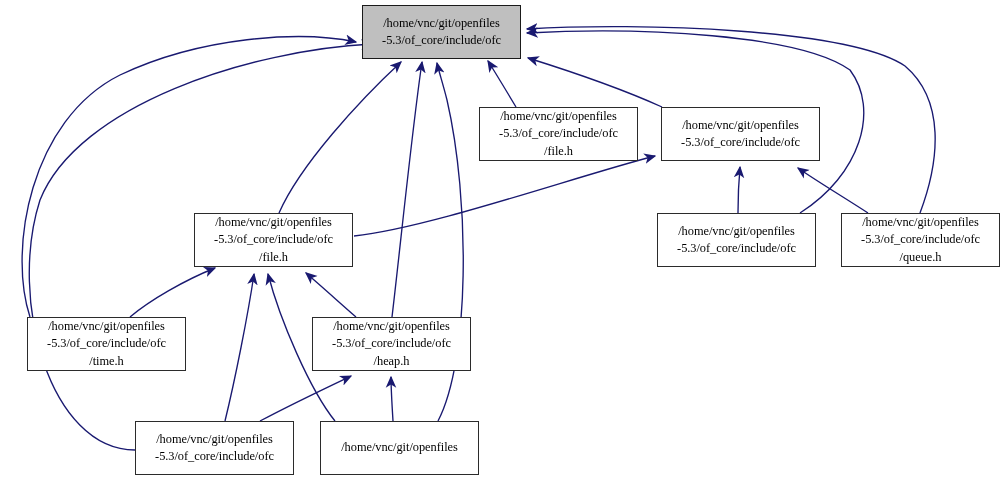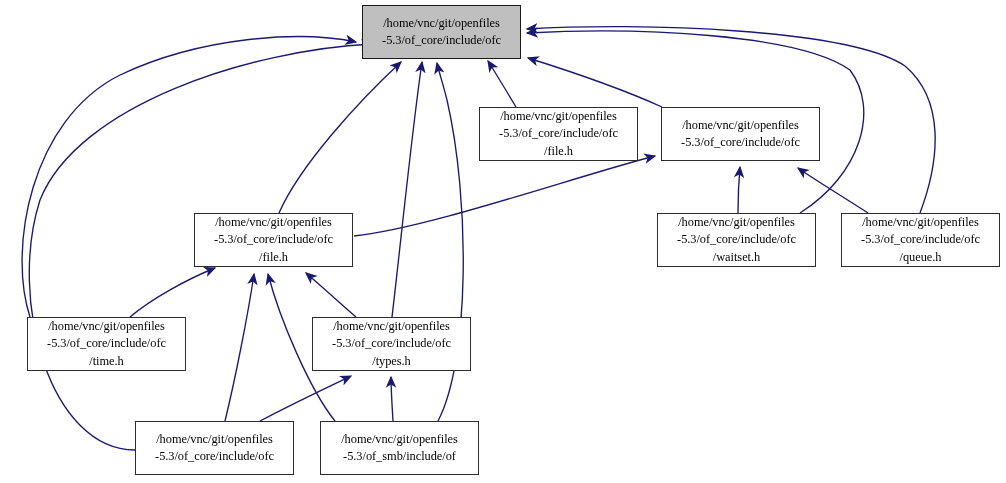--- a/index.html
+++ b/index.html
@@ -119,44 +119,42 @@
 
   <div class="node" style="left:194px; top:213px; width:159px; height:54px;">
     <span class="line">/home/vnc/git/openfiles</span>
     <span class="line">-5.3/of_core/include/ofc</span>
     <span class="line">/file.h</span>
   </div>
 
   <div class="node" style="left:657px; top:213px; width:159px; height:54px;">
     <span class="line">/home/vnc/git/openfiles</span>
     <span class="line">-5.3/of_core/include/ofc</span>
-    <span class="line">/waitset.h</span>
   </div>
 
   <div class="node" style="left:841px; top:213px; width:159px; height:54px;">
     <span class="line">/home/vnc/git/openfiles</span>
     <span class="line">-5.3/of_core/include/ofc</span>
     <span class="line">/queue.h</span>
   </div>
 
   <div class="node" style="left:27px; top:317px; width:159px; height:54px;">
     <span class="line">/home/vnc/git/openfiles</span>
     <span class="line">-5.3/of_core/include/ofc</span>
     <span class="line">/time.h</span>
   </div>
 
   <div class="node" style="left:312px; top:317px; width:159px; height:54px;">
     <span class="line">/home/vnc/git/openfiles</span>
     <span class="line">-5.3/of_core/include/ofc</span>
-    <span class="line">/types.h</span>
+    <span class="line">/heap.h</span>
   </div>
 
   <div class="node" style="left:135px; top:421px; width:159px; height:54px;">
     <span class="line">/home/vnc/git/openfiles</span>
     <span class="line">-5.3/of_core/include/ofc</span>
   </div>
 
   <div class="node" style="left:320px; top:421px; width:159px; height:54px;">
     <span class="line">/home/vnc/git/openfiles</span>
-    <span class="line">-5.3/of_smb/include/of</span>
   </div>
 
 </div>
 
 </body></html>

